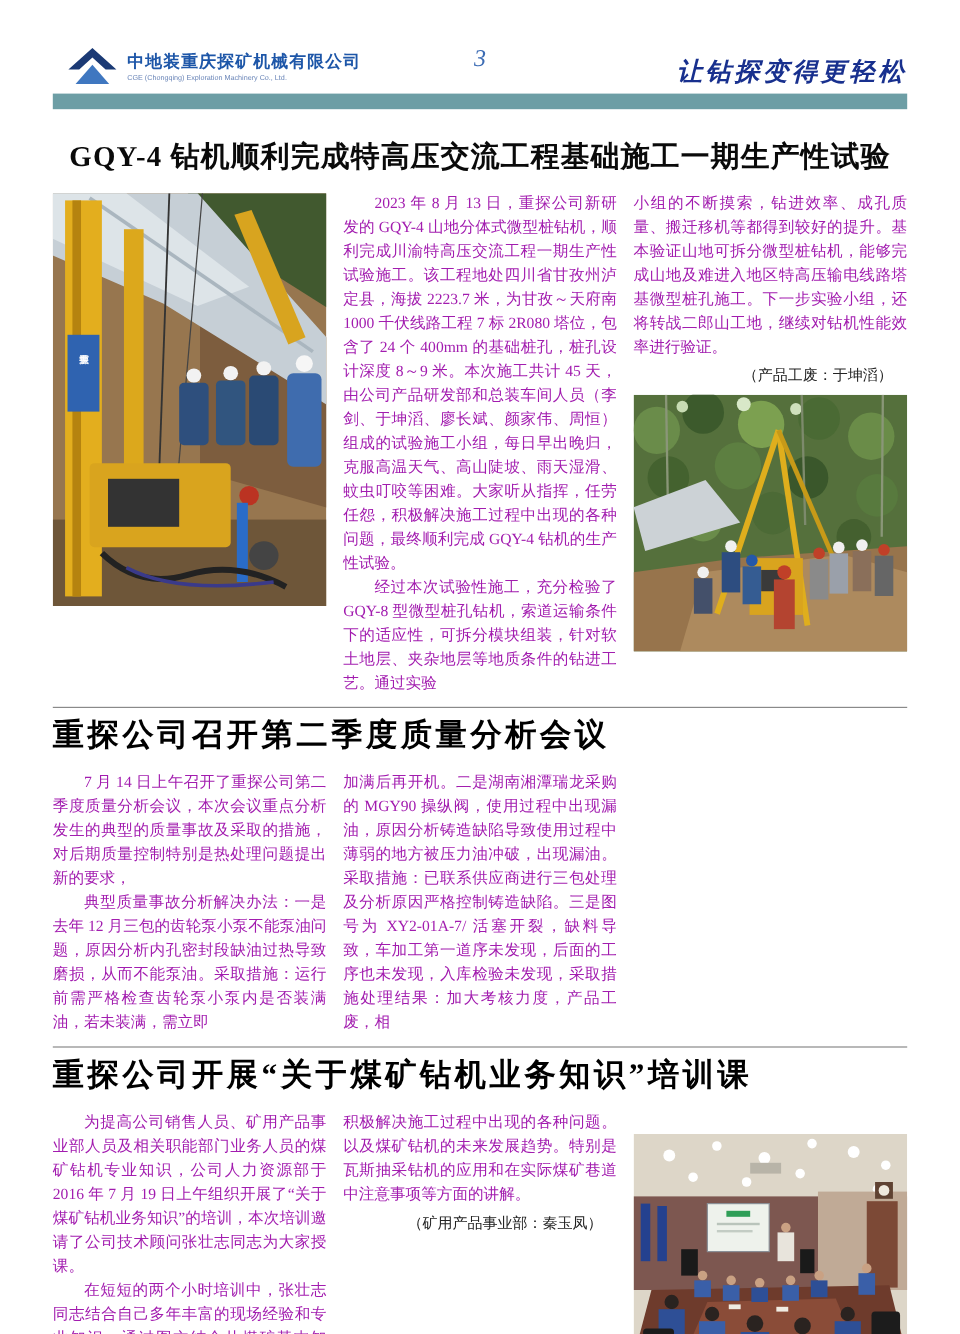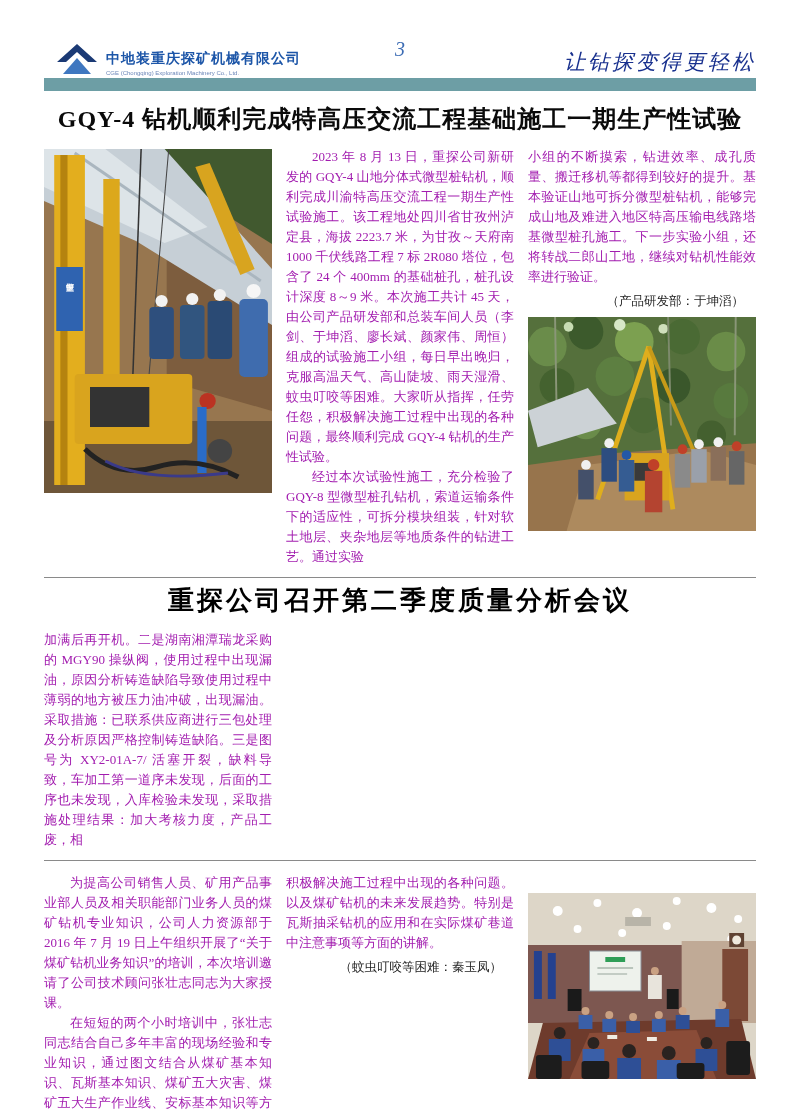--- a/index.html
+++ b/index.html
@@ -1,32 +1,32 @@
 <!DOCTYPE html>
 <html lang="zh"><head>
 <meta charset="utf-8">
 <style>
   *{box-sizing:border-box;margin:0;padding:0}
   html,body{width:800px;height:1112px}
   body{background:#f6f6f6;font-family:"Liberation Serif","DejaVu Serif",serif;color:#1b1b1b}
   .page{width:800px;height:1112px;background:#ffffff;padding:34px 44px 0 44px;overflow:hidden;position:relative}
 
   
-  .header{position:relative;height:42px;display:flex;align-items:flex-end}
+  .header{position:relative;height:42px;display:flex;align-items:center}
   .logo-wrap{width:42px;height:34px;margin-left:12px;margin-right:8px;flex:0 0 auto}
   .company-block{padding-top:2px}
   .company-name{font-size:14px;font-weight:bold;color:#1d56a8;letter-spacing:1px;font-family:"Liberation Sans",sans-serif}
   .company-en{font-size:6px;color:#6b86b8;margin-top:2px;font-family:"Liberation Sans",sans-serif}
   .pagenum{position:absolute;left:50%;transform:translateX(-50%);top:4px;font-style:italic;font-size:20px;color:#3c6cb4}
-  .slogan{margin-left:auto;margin-top:10px;font-size:21px;font-weight:normal;font-style:italic;color:#18308e;letter-spacing:3px;white-space:nowrap}
+  .slogan{margin-left:auto;margin-top:10px;font-size:21px;font-weight:bold;font-style:italic;color:#18308e;letter-spacing:3px;white-space:nowrap}
   .tealbar{height:13px;background:#6d9ea5;margin-top:2px}
 
   
-  .a1-title{text-align:center;font-size:24px;font-weight:bold;letter-spacing:1px;color:#0a0a0a;margin-top:12px;line-height:32px}
-  .cal-title{text-align:center;font-size:26px;font-weight:600;letter-spacing:3px;color:#000;line-height:34px;margin-top:4px}
+  .a1-title{text-align:center;font-size:24px;font-weight:bold;letter-spacing:1px;color:#0a0a0a;margin-top:24px;line-height:32px}
+  .cal-title{text-align:left;font-size:26px;font-weight:600;letter-spacing:3px;color:#000;line-height:34px;margin-top:4px}
 
   
   .grid3{display:grid;grid-template-columns:1fr 1fr 1fr;gap:14px;margin-top:12px}
   .col p{font-size:13px;line-height:20px;text-align:justify;text-indent:2em;color:#a21caf}
   .col p.cont{text-indent:0}
   .byline{font-size:12.5px;line-height:20px;text-align:right;padding-right:12px;margin-top:4px;color:#222}
 
   .divider{border:none;border-top:1px solid #8a8a8a;margin-top:10px;margin-bottom:6px}
 
   figure{margin:0;line-height:0}
@@ -94,21 +94,21 @@
         </svg>
       </figure>
 
       <div class="col">
         <p>2023 年 8 月 13 日，重探公司新研发的 GQY-4 山地分体式微型桩钻机，顺利完成川渝特高压交流工程一期生产性试验施工。该工程地处四川省甘孜州泸定县，海拔 2223.7 米，为甘孜～天府南 1000 千伏线路工程 7 标 2R080 塔位，包含了 24 个 400mm 的基础桩孔，桩孔设计深度 8～9 米。本次施工共计 45 天，由公司产品研发部和总装车间人员（李剑、于坤滔、廖长斌、颜家伟、周恒）组成的试验施工小组，每日早出晚归，克服高温天气、高山陡坡、雨天湿滑、蚊虫叮咬等困难。大家听从指挥，任劳任怨，积极解决施工过程中出现的各种问题，最终顺利完成 GQY-4 钻机的生产性试验。</p>
         <p>经过本次试验性施工，充分检验了 GQY-8 型微型桩孔钻机，索道运输条件下的适应性，可拆分模块组装，针对软土地层、夹杂地层等地质条件的钻进工艺。通过实验</p>
       </div>
 
       <div class="col">
         <p class="cont">小组的不断摸索，钻进效率、成孔质量、搬迁移机等都得到较好的提升。基本验证山地可拆分微型桩钻机，能够完成山地及难进入地区特高压输电线路塔基微型桩孔施工。下一步实验小组，还将转战二郎山工地，继续对钻机性能效率进行验证。</p>
-        <div class="byline">（产品研发部：于坤滔）</div>
+        <div class="byline">（产品工废：于坤滔）</div>
         <figure>
           <svg class="photo photoB" viewBox="0 0 236 217" preserveAspectRatio="none">
             <rect width="236" height="217" fill="#55703c"></rect>
             <circle cx="20" cy="30" r="20" fill="#6a8c4a"></circle>
               <circle cx="60" cy="15" r="18" fill="#3c5a2c"></circle>
             <circle cx="110" cy="25" r="20" fill="#7ca050"></circle>
               <circle cx="160" cy="20" r="18" fill="#4a6a34"></circle>
             <circle cx="205" cy="35" r="20" fill="#6a8c48"></circle>
               <circle cx="30" cy="70" r="18" fill="#44622f"></circle>
             <circle cx="90" cy="60" r="20" fill="#5d7f41"></circle>
@@ -152,36 +152,41 @@
       </div>
     </div>
   </section>
 
   <hr class="divider">
 
   <section>
     <h2 class="cal-title">重探公司召开第二季度质量分析会议</h2>
     <div class="grid3">
       <div class="col">
+        <p>7 月 14 日上午召开了重探公司第二季度质量分析会议，本次会议重点分析发生的典型的质量事故及采取的措施，对后期质量控制特别是热处理问题提出新的要求，</p>
+        <p>典型质量事故分析解决办法：一是去年 12 月三包的齿轮泵小泵不能泵油问题，原因分析内孔密封段缺油过热导致磨损，从而不能泵油。采取措施：运行前需严格检查齿轮泵小泵内是否装满油，若未装满，需立即</p>
+      </div>
+      <div class="col">
         <p class="cont">加满后再开机。二是湖南湘潭瑞龙采购的 MGY90 操纵阀，使用过程中出现漏油，原因分析铸造缺陷导致使用过程中薄弱的地方被压力油冲破，出现漏油。采取措施：已联系供应商进行三包处理及分析原因严格控制铸造缺陷。三是图号为 XY2-01A-7/ 活塞开裂，缺料导致，车加工第一道序未发现，后面的工序也未发现，入库检验未发现，采取措施处理结果：加大考核力度，产品工废，相</p>
       </div>
     </div>
   </section>
 
   <hr class="divider">
 
   <section>
+    <h2 class="cal-title">重探公司开展“关于煤矿钻机业务知识”培训课</h2>
     <div class="grid3">
       <div class="col">
         <p>为提高公司销售人员、矿用产品事业部人员及相关职能部门业务人员的煤矿钻机专业知识，公司人力资源部于 2016 年 7 月 19 日上午组织开展了“关于煤矿钻机业务知识”的培训，本次培训邀请了公司技术顾问张壮志同志为大家授课。</p>
         <p>在短短的两个小时培训中，张壮志同志结合自己多年丰富的现场经验和专业知识，通过图文结合从煤矿基本知识、瓦斯基本知识、煤矿五大灾害、煤矿五大生产作业线、安标基本知识等方面深入浅出地为大家讲解</p>
       </div>
       <div class="col">
         <p class="cont">积极解决施工过程中出现的各种问题。以及煤矿钻机的未来发展趋势。特别是瓦斯抽采钻机的应用和在实际煤矿巷道中注意事项等方面的讲解。</p>
-        <div class="byline">（蚊虫叮咬等困难：秦玉凤）</div>
+        <div class="byline">（矿用产品事业部：秦玉凤）</div>
       </div>
       <figure>
         <svg class="photo photoC" viewBox="0 0 230 186" preserveAspectRatio="none">
           <rect width="230" height="186" fill="#ddd6c8"></rect>
           <circle cx="30" cy="18" r="5" fill="#ffffff"></circle>
             <circle cx="70" cy="10" r="4" fill="#ffffff"></circle>
           <circle cx="110" cy="20" r="5" fill="#ffffff"></circle>
             <circle cx="150" cy="8" r="4" fill="#ffffff"></circle>
           <circle cx="185" cy="15" r="5" fill="#ffffff"></circle>
             <circle cx="212" cy="26" r="4" fill="#ffffff"></circle>

